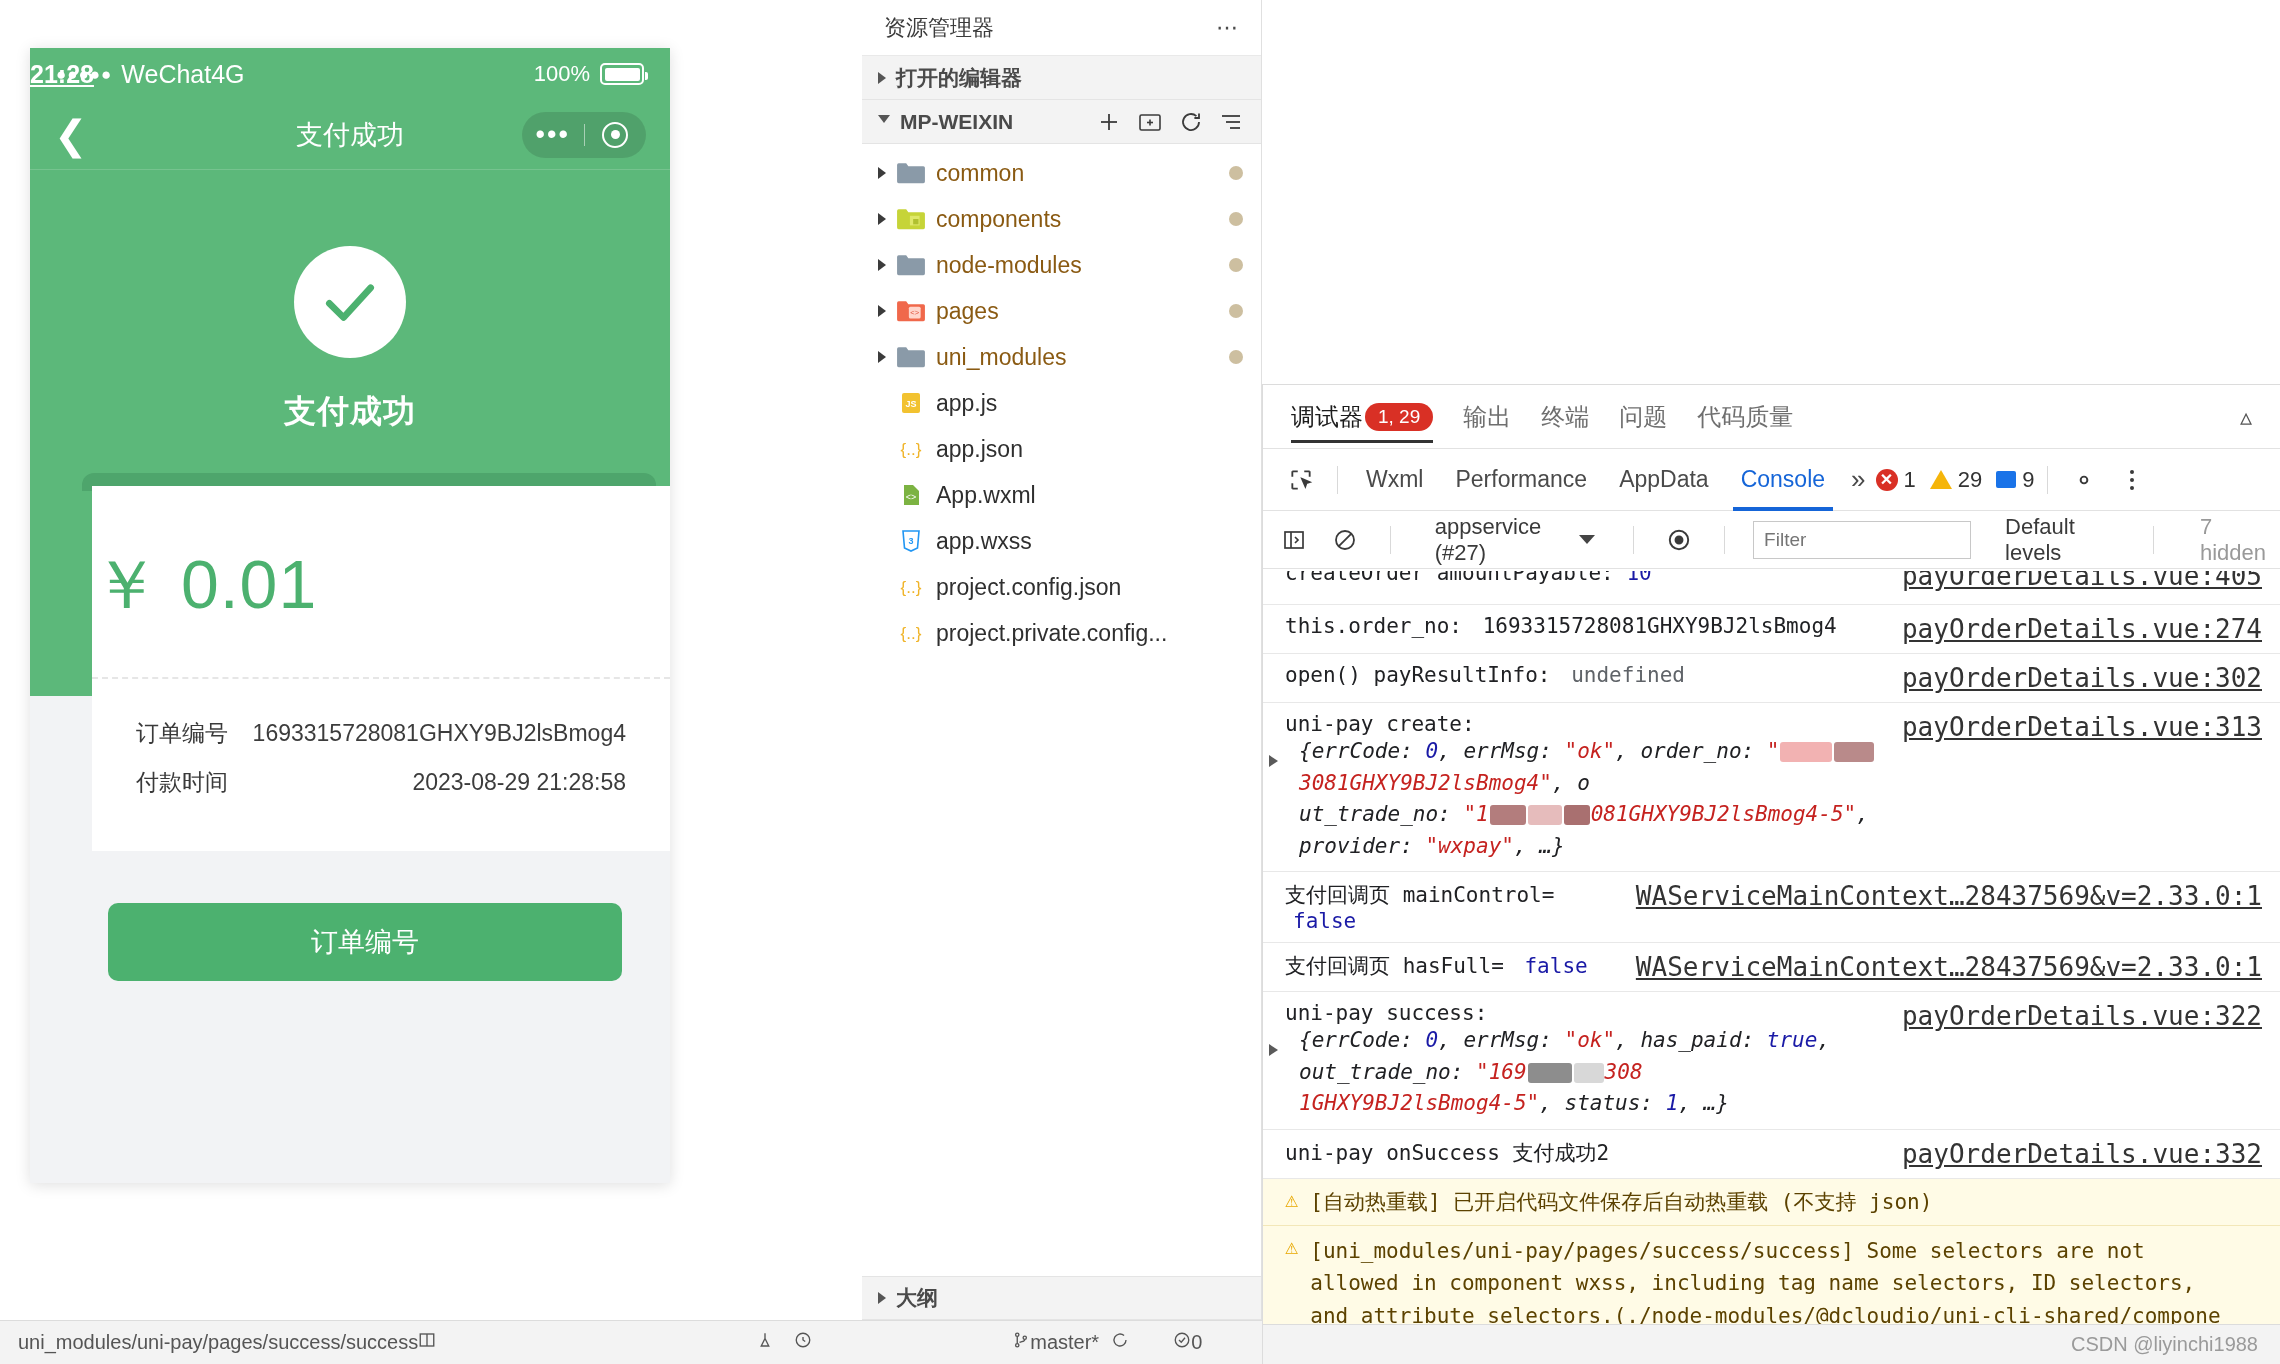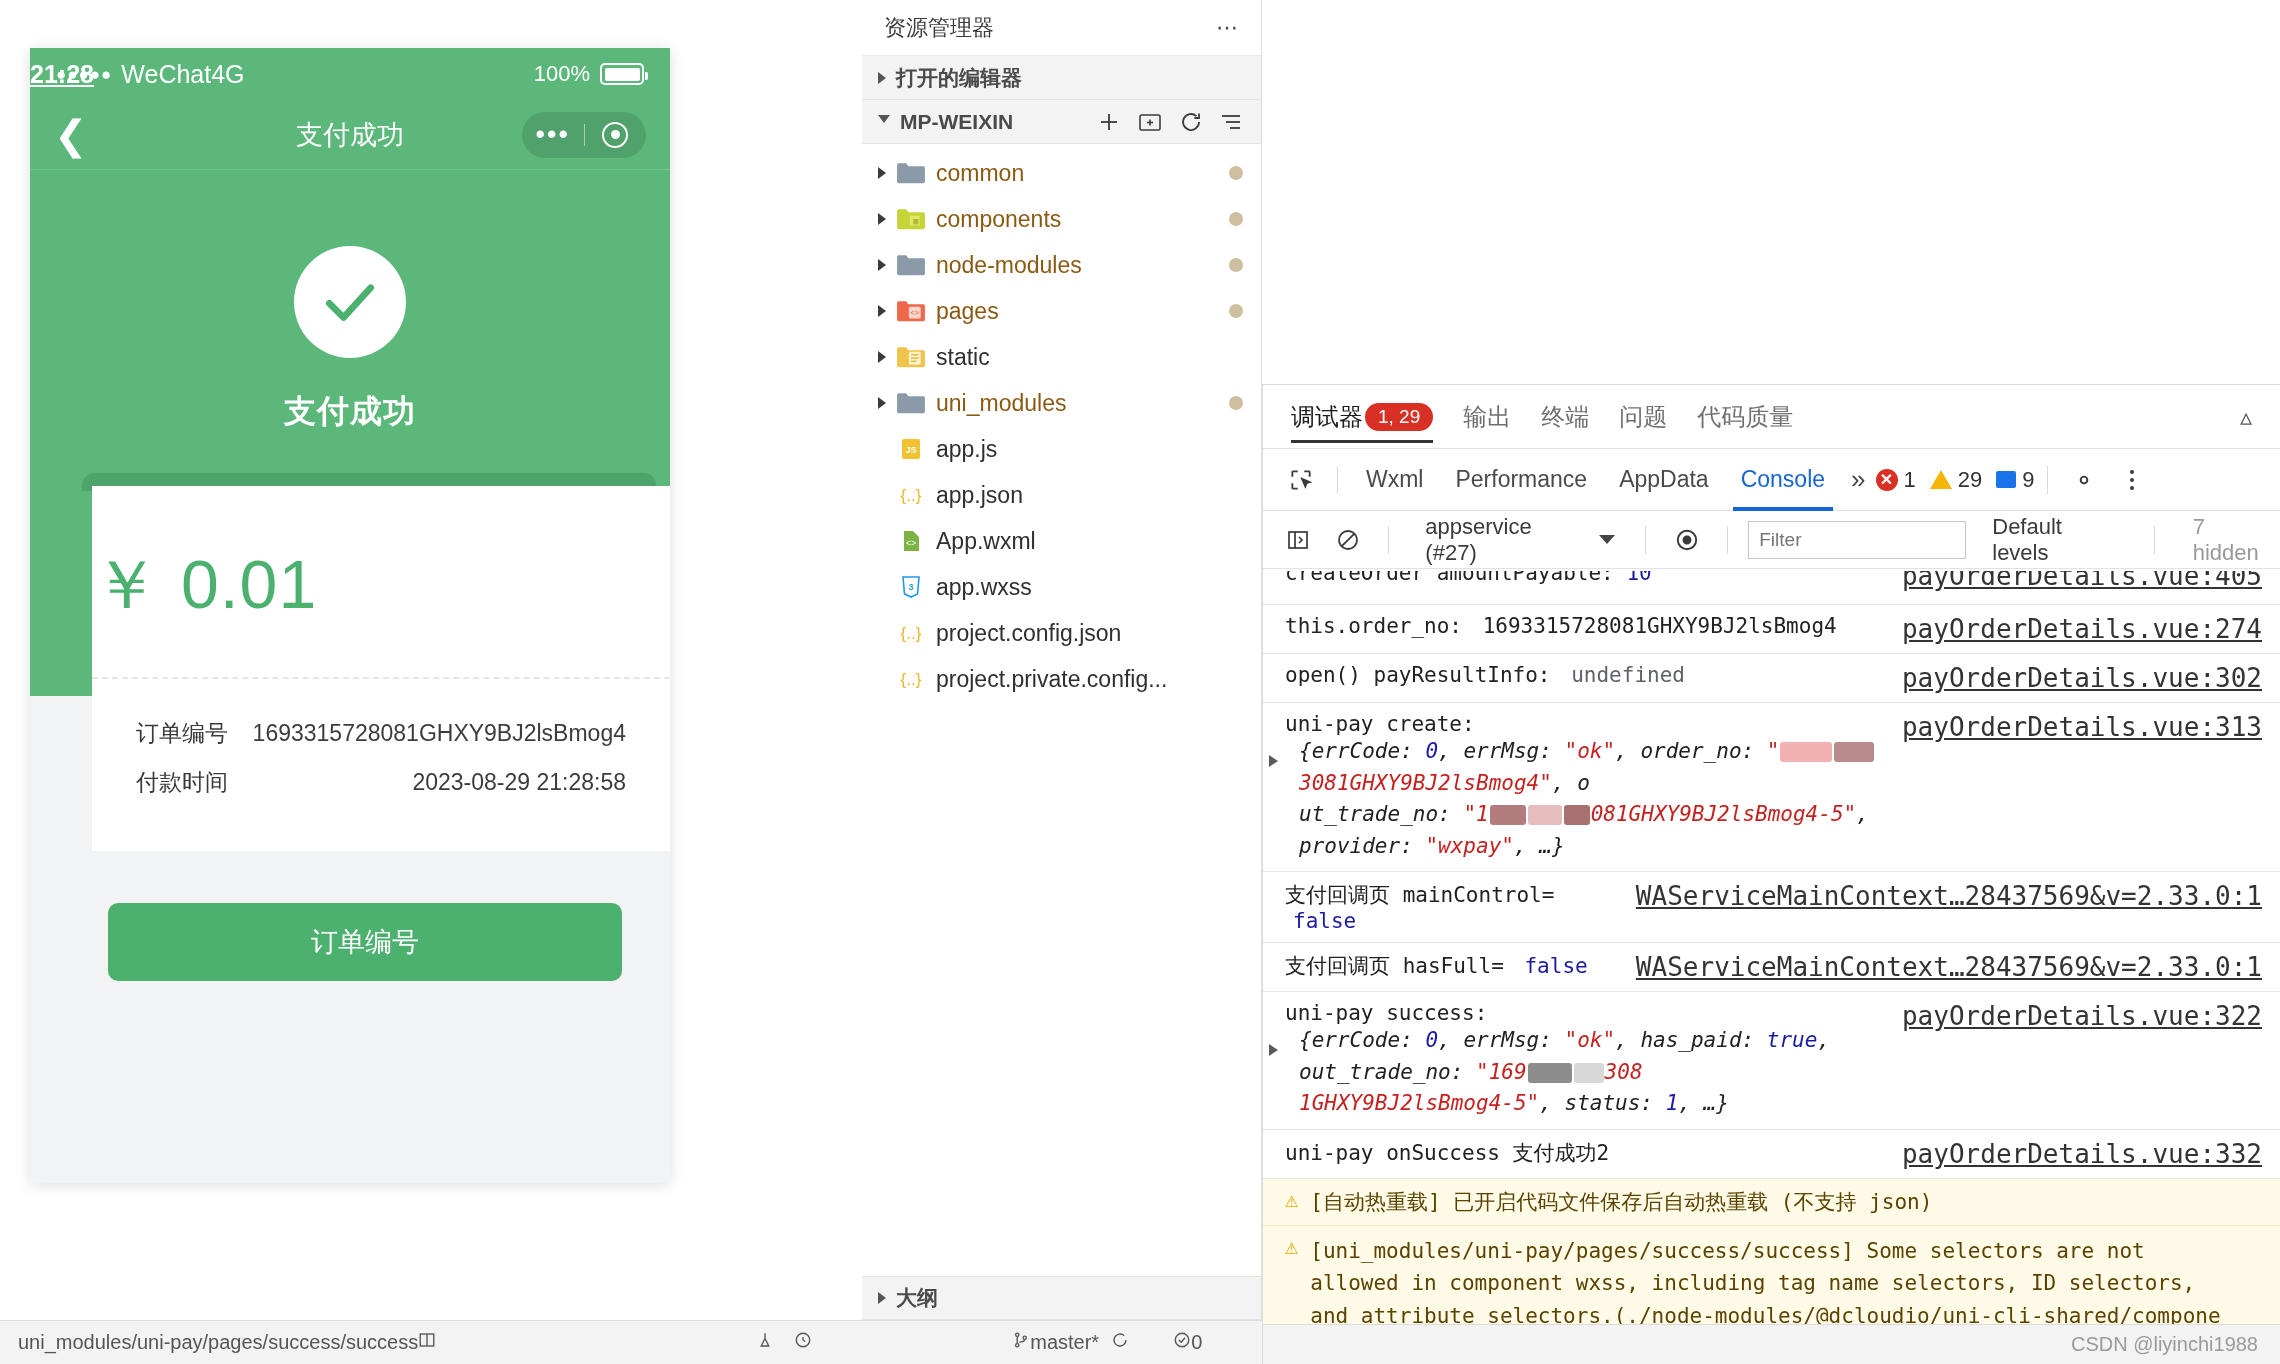--- a/index.html
+++ b/index.html
@@ -200,21 +200,21 @@
   .st.active { color:#1565d8; }
   .st.active::after { content:""; position:absolute; left:8px; right:8px; bottom:0; height:4px; background:#1565d8; }
   .chev2 { font-size: 26px; color:#4a4a4a; padding: 0 10px; cursor:pointer; }
   .cnt { display:flex; align-items:center; gap:6px; font-size:22px; color:#333; }
   .cnt .circ-err { width:22px;height:22px;border-radius:50%;background:#d93025;color:#fff;
     display:flex;align-items:center;justify-content:center;font-size:16px;font-weight:700; }
   .cnt .tri-warn { width:0;height:0;border-left:11px solid transparent;border-right:11px solid transparent;border-bottom:19px solid #f5b50a; position:relative;}
   .cnt .msg-ico { width:20px;height:17px;background:#1a73e8;border-radius:2px; }
 
   .dt-filterbar {
-    height: 58px; display:flex; align-items:center; gap: 8px;
+    height: 58px; display:flex; align-items:center; gap: 16px;
     padding: 0 14px; border-bottom: 1px solid #e2e2e2; font-size: 22px; color:#3a3a3a;
   }
   .ctx-select {
     display:flex; align-items:center; gap: 38px; padding: 0 10px 0 16px; cursor:pointer;
   }
   .ctx-select .cs-arrow { width:0;height:0;border-left:8px solid transparent;border-right:8px solid transparent;border-top:9px solid #444; }
   .filter-input {
     width: 218px; height: 38px; border:1px solid #c8c8c8; background:#fff;
     font-size:19px; color:#8d8d8d; padding: 0 10px; font-family:"Liberation Sans",sans-serif;
   }
@@ -423,33 +423,20 @@
               <text x="17.5" y="15" font-size="7" fill="#e0503a" text-anchor="middle" font-family="Liberation Sans">&lt;&gt;</text>
             </svg>
           </span>
           <span class="name mod">pages</span>
           <span class="dot"></span>
         </div>
         <div class="tree-row">
           <span class="rtri"></span>
           <span class="ficon">
             <svg width="30" height="24" viewBox="0 0 28 22">
-              <path d="M1 3.5A1.5 1.5 0 012.5 2h7l2 2.6h14A1.5 1.5 0 0127 6.1V19a1.5 1.5 0 01-1.5 1.5h-23A1.5 1.5 0 011 19z" fill="#f0c44b"></path>
-              <rect x="12" y="6" width="11" height="12" rx="1.5" fill="#fff3cc"></rect>
-              <line x1="14" y1="9" x2="21" y2="9" stroke="#e0ae2c" stroke-width="1.2"></line>
-              <line x1="14" y1="12" x2="21" y2="12" stroke="#e0ae2c" stroke-width="1.2"></line>
-              <line x1="14" y1="15" x2="19" y2="15" stroke="#e0ae2c" stroke-width="1.2"></line>
-            </svg>
-          </span>
-          <span class="name">static</span>
-        </div>
-        <div class="tree-row">
-          <span class="rtri"></span>
-          <span class="ficon">
-            <svg width="30" height="24" viewBox="0 0 28 22">
               <path d="M1 3.5A1.5 1.5 0 012.5 2h7l2 2.6h14A1.5 1.5 0 0127 6.1V19a1.5 1.5 0 01-1.5 1.5h-23A1.5 1.5 0 011 19z" fill="#8a9aa8"></path>
             </svg>
           </span>
           <span class="name mod">uni_modules</span>
           <span class="dot"></span>
         </div>
         <div class="tree-row">
           <span class="spacer"></span>
           <span class="ficon">
             <svg width="26" height="26" viewBox="0 0 26 26">

